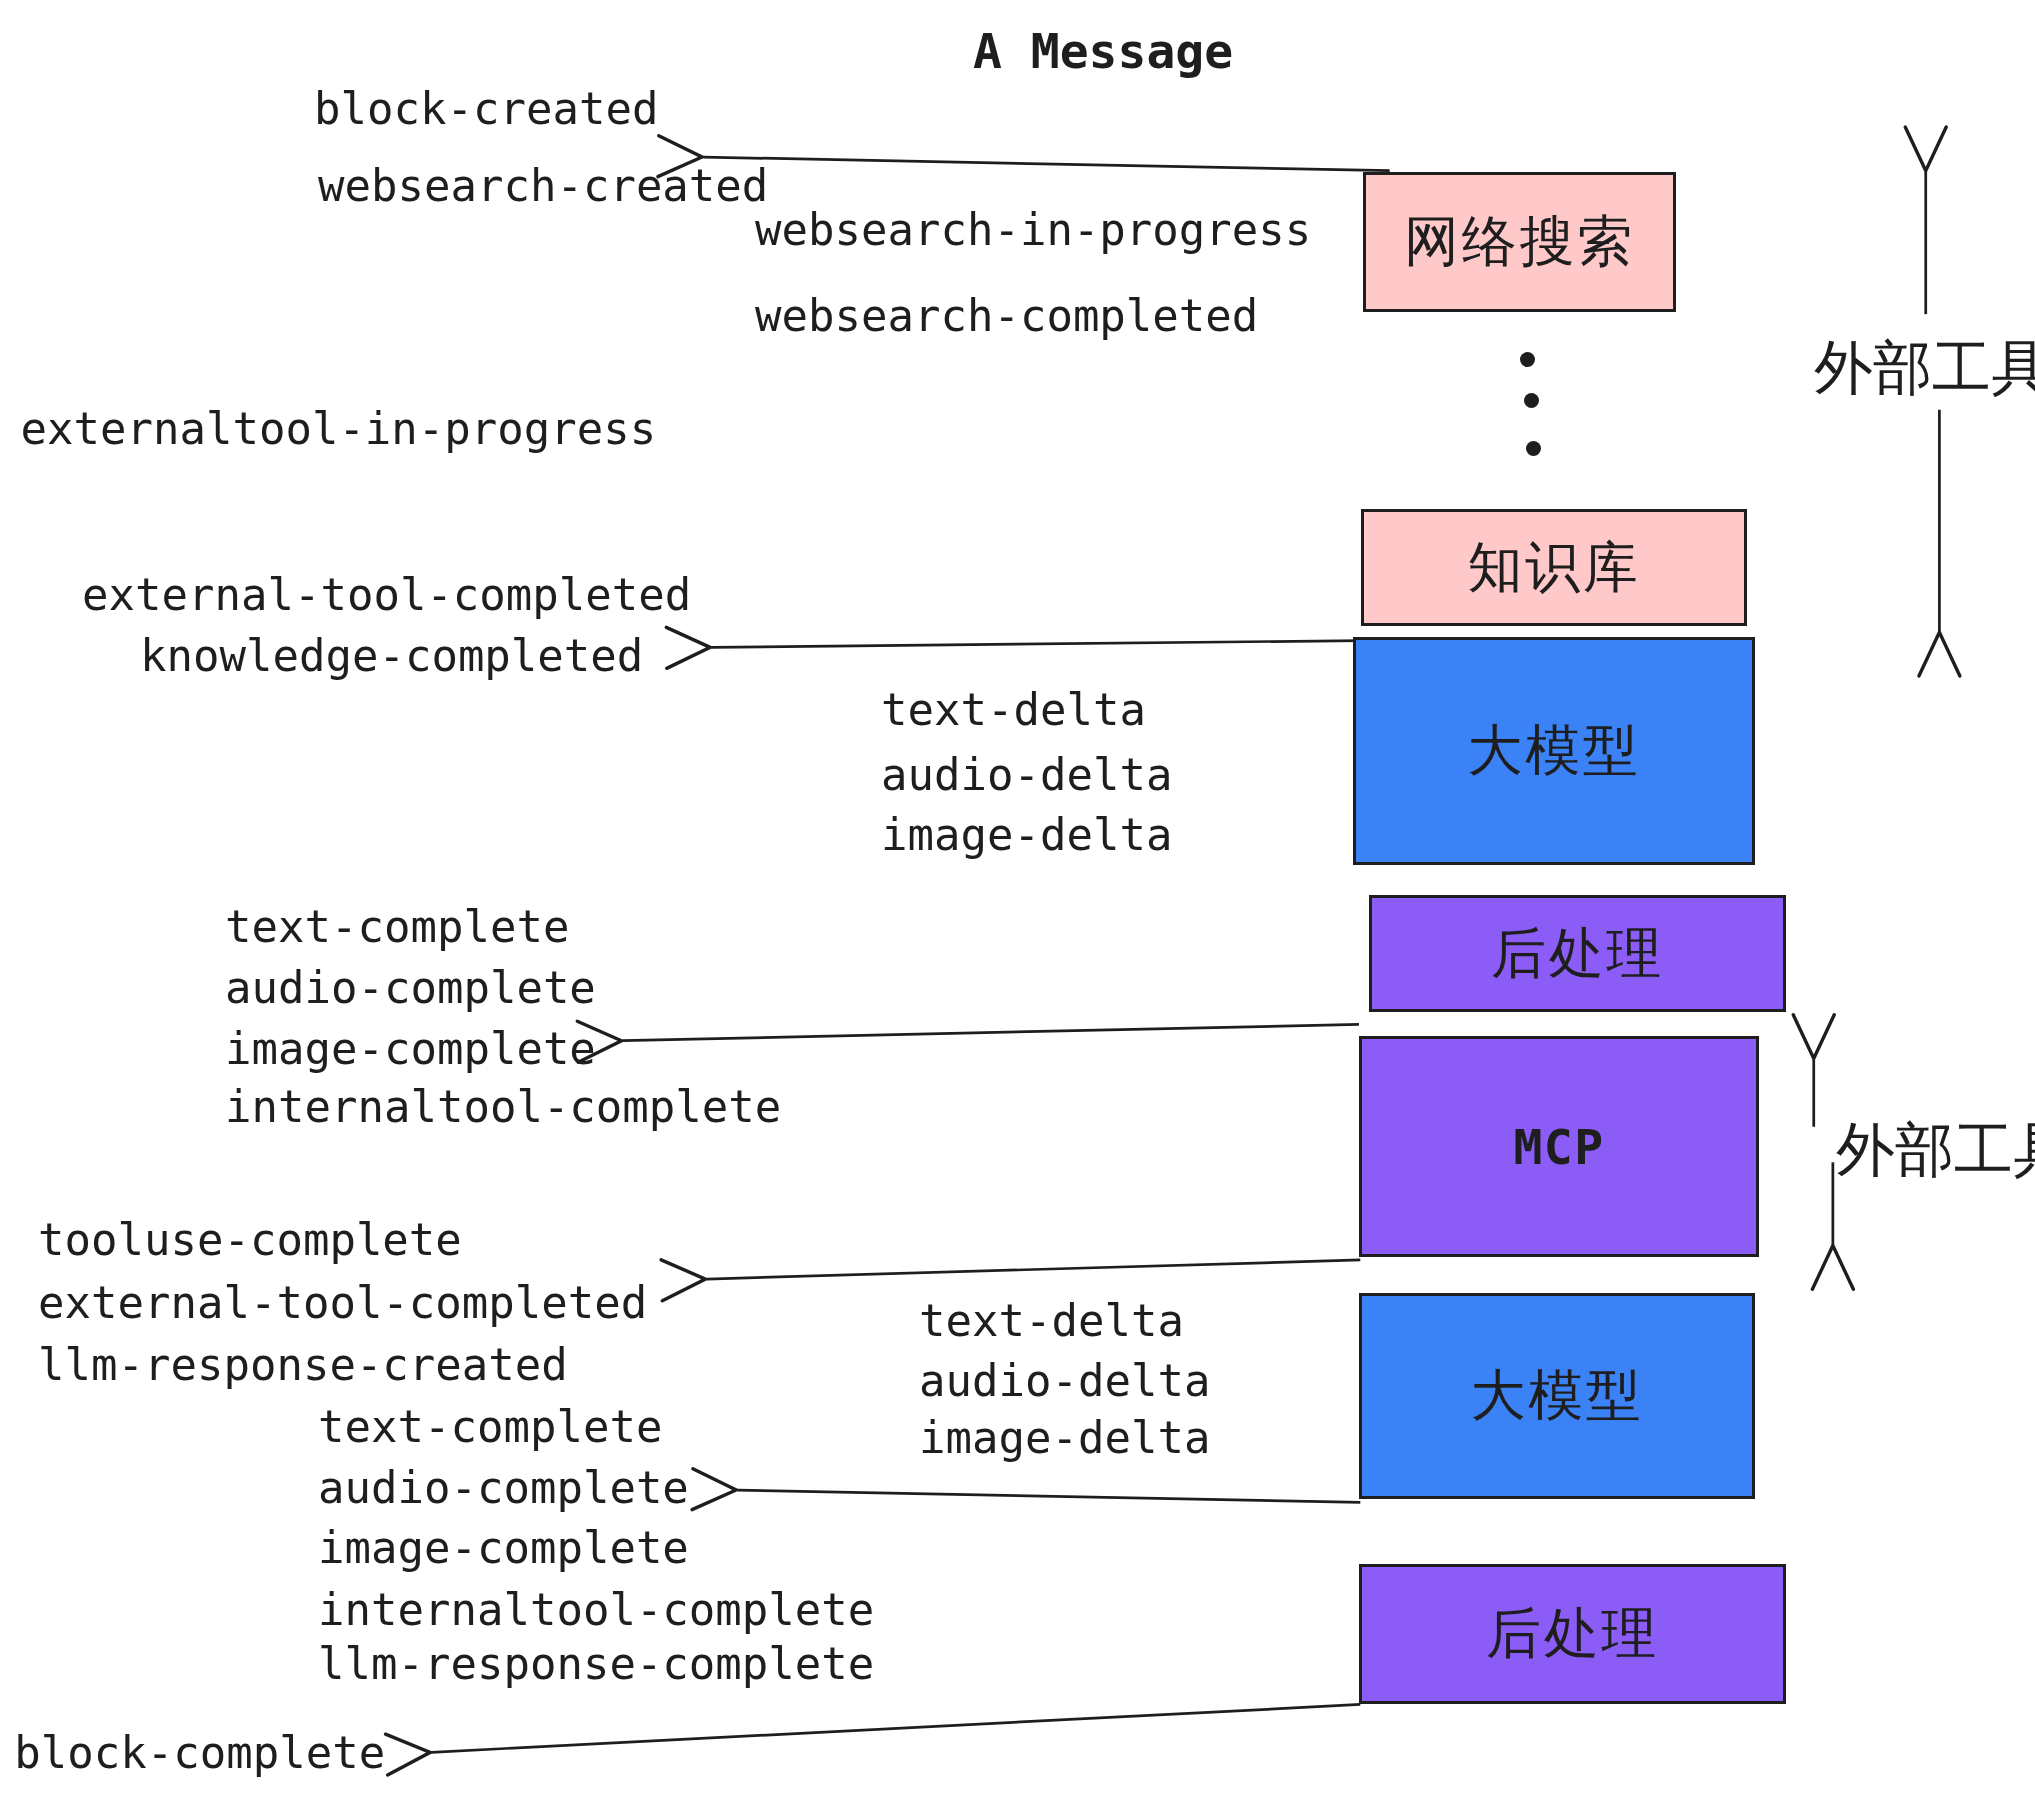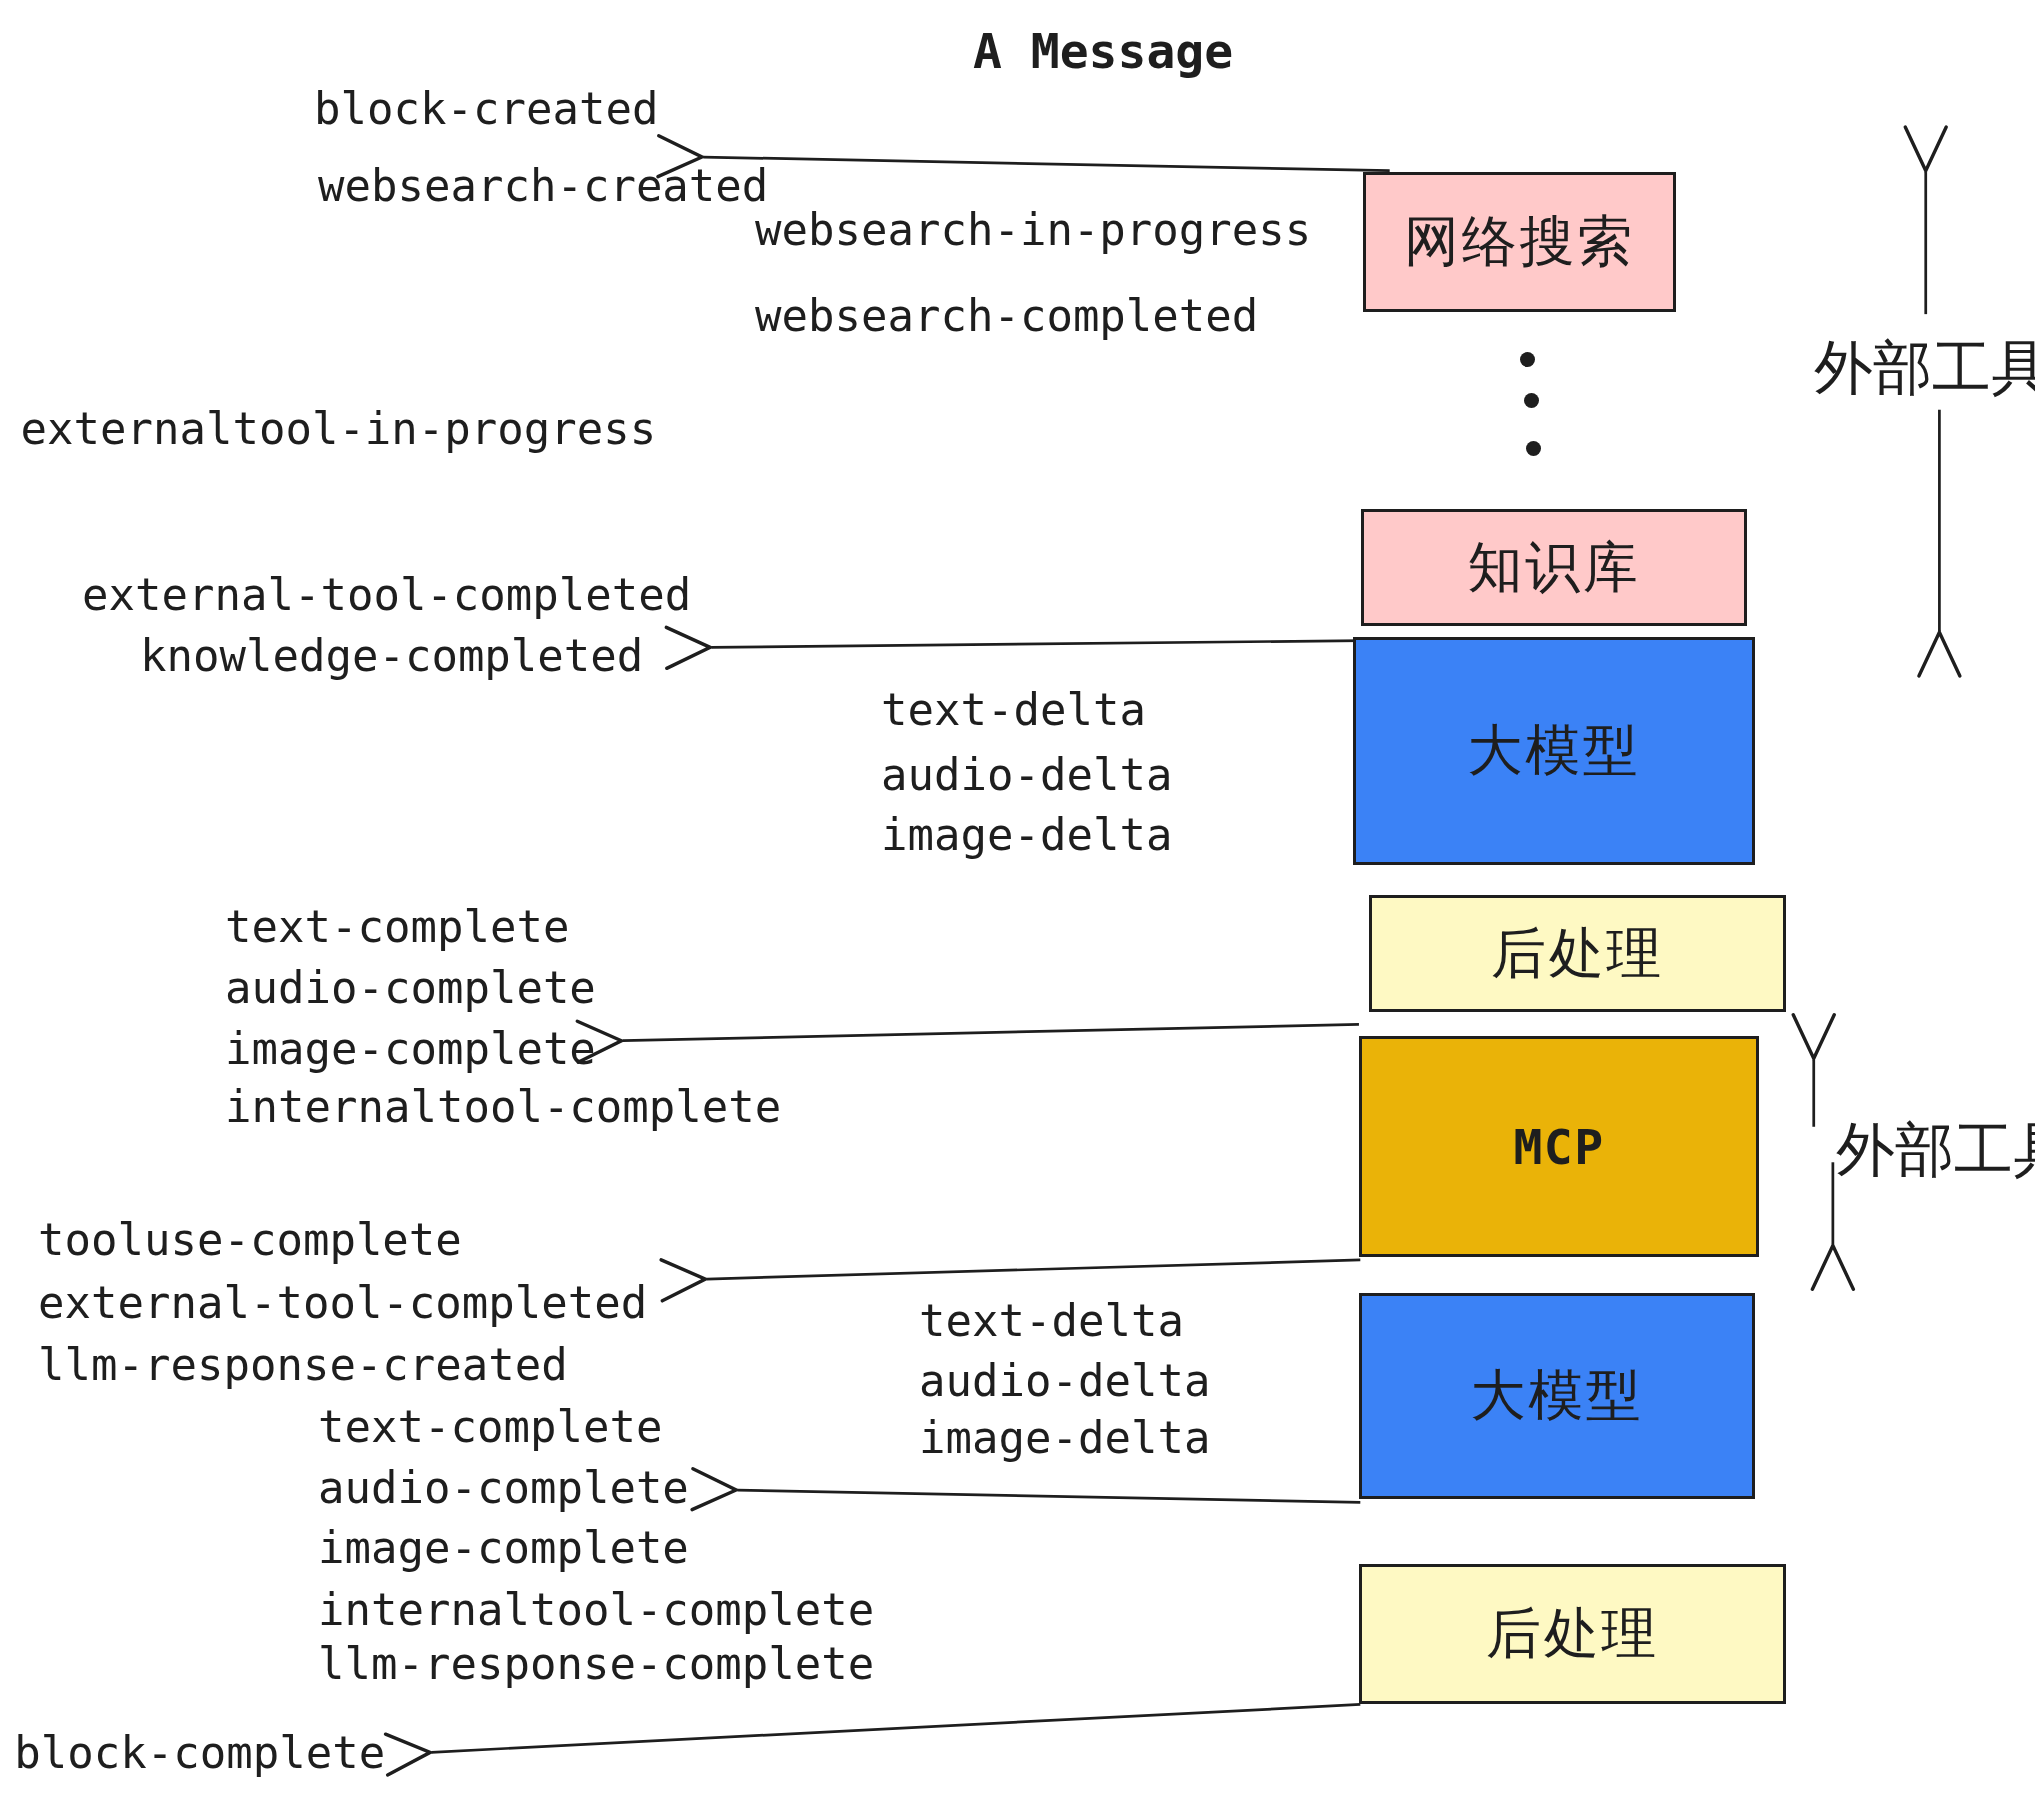--- a/index.html
+++ b/index.html
@@ -26,22 +26,22 @@
   }
   .box .lbl{
     font-family:"DejaVu Sans","Liberation Sans",sans-serif;
     font-size:55px;letter-spacing:2.7px;white-space:nowrap;
   }
   .box .lbl.mono{
     font-family:"DejaVu Sans Mono",monospace;font-size:48px;font-weight:bold;letter-spacing:1.4px;
   }
   .pink{background:#ffc9c9;}
   .green{background:#3b82f6;}
-  .yellow{background:#eab308;}
-  .whitebox{background:#fef9c3;}
+  .yellow{background:#8b5cf6;}
+  .whitebox{background:#8b5cf6;}
   .side-label{
     position:absolute;
     font-family:"DejaVu Sans","Liberation Sans",sans-serif;
     font-size:59px;white-space:nowrap;
   }
   .dot{
     position:absolute;width:15px;height:15px;border-radius:50%;
     background:#1e1e1e;
   }
 </style>

